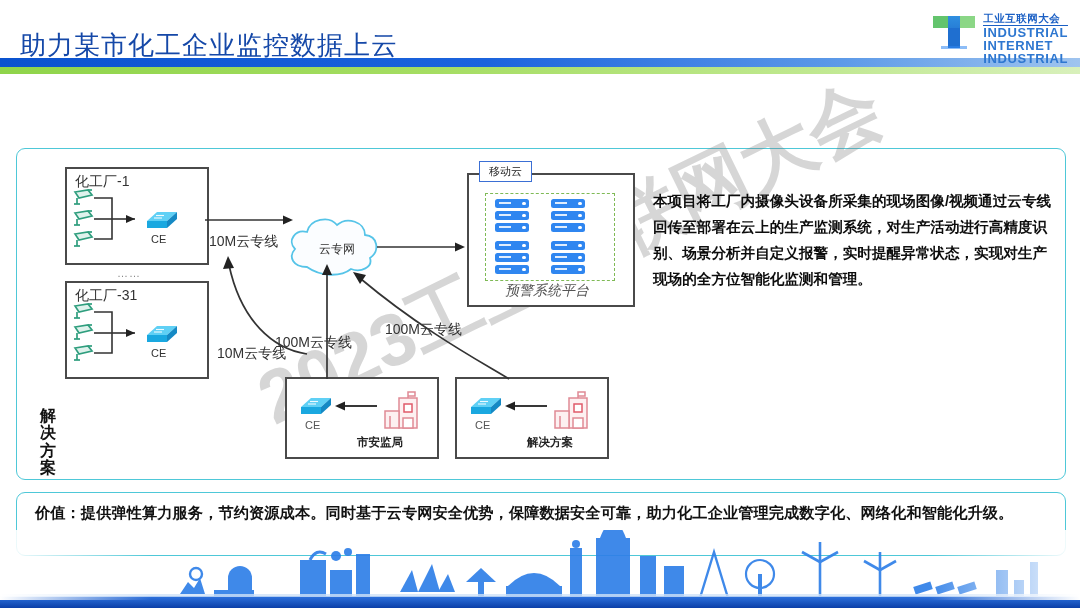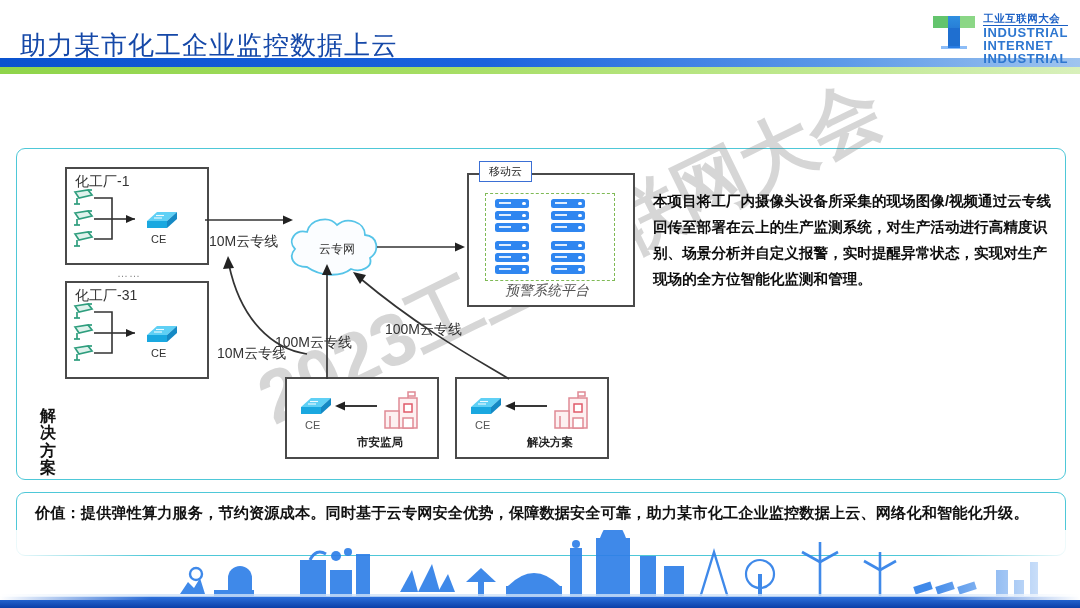--- a/index.html
+++ b/index.html
@@ -369,21 +369,21 @@
     <svg style="position:absolute;left:316px;top:104px;" width="190" height="130">
       <path d="M176 126 C 150 110, 90 78, 28 26" stroke="#333" stroke-width="1.7" fill="none"></path>
       <path d="M20 19 l13 3 l-6 9 z" fill="#222"></path>
     </svg>
     <div class="dlabel" style="left:368px;top:172px;">100M云专线</div>
 
     <div class="desc" style="position:absolute;left:636px;top:40px;width:404px;">本项目将工厂内摄像头设备所采集的现场图像/视频通过云专线回传至部署在云上的生产监测系统，对生产活动进行高精度识别、场景分析并自定义报警，实时提醒异常状态，实现对生产现场的全方位智能化监测和管理。</div>
   </div>
 
   <div class="panel" id="value-panel">
-    <div class="body-text">价值：提供弹性算力服务，节约资源成本。同时基于云专网安全优势，保障数据安全可靠，助力某市化工企业监控数据上云、网络化和智能化升级。</div>
+    <div class="body-text">价值：提供弹性算力服务，节约资源成本。同时基于云专网安全优势，保障数据安全可靠，助力化工企业管理完成数字化、网络化和智能化升级。</div>
   </div>
 
   <svg class="skyline" viewBox="0 0 1080 78" preserveAspectRatio="none">
     <defs>
       <linearGradient id="sky" x1="0" y1="0" x2="0" y2="1">
         <stop offset="0" stop-color="#2f74e0"></stop>
           <stop offset="1" stop-color="#0b3fa8"></stop>
       </linearGradient>
       <linearGradient id="fade" x1="0" y1="0" x2="1" y2="0">
         <stop offset="0" stop-color="#ffffff" stop-opacity="1"></stop>

